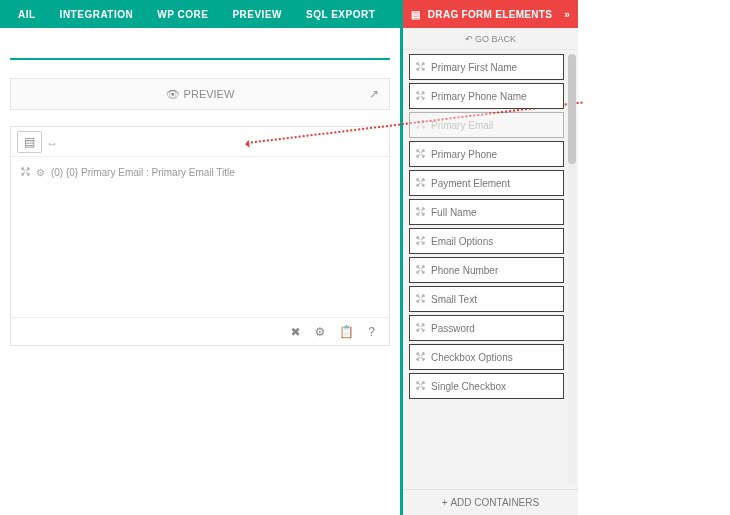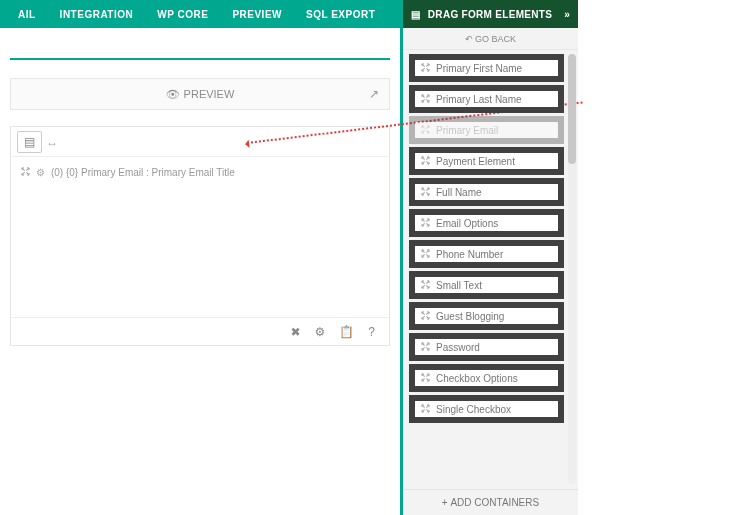--- a/index.html
+++ b/index.html
@@ -32,26 +32,26 @@
     transform: rotate(-6.9deg);
     pointer-events: none;
   }
   .drag-line::before {
     content:"";
     position: absolute; left: -6px; top: -4px;
     border: 4px solid transparent; border-right-color: #e53935;
   }
   
   .sidebar { width: 178px; background: #f3f3f3; border-left: 3px solid #00a88f; display: flex; flex-direction: column; }
-  .side-header { background: #14532d; color: #fff; height: 28px; display: flex; align-items: center; padding: 0 8px; font-size: 10px; font-weight: bold; letter-spacing: .3px; justify-content: space-between; }
+  .side-header { background: #ef4444; color: #fff; height: 28px; display: flex; align-items: center; padding: 0 8px; font-size: 10px; font-weight: bold; letter-spacing: .3px; justify-content: space-between; }
   .side-header .hicon { margin-right: 4px; }
   .goback { height: 22px; display: flex; align-items: center; justify-content: center; font-size: 9px; color: #888; background: #f3f3f3; border-bottom: 1px solid #e8e8e8; cursor: pointer; }
   .elements-wrap { flex: 1; position: relative; display: flex; }
   .elements-list { flex: 1; overflow: hidden; padding: 4px 4px 4px 6px; }
-  .el-item { background: #fff; border: 6px solid #404040; height: 26px; margin-bottom: 3px; display: flex; align-items: center; gap: 6px; padding: 8px 6px; font-size: 10px; color: #777; cursor: move; }
+  .el-item { background: #fff; border: 1px solid #404040; height: 26px; margin-bottom: 3px; display: flex; align-items: center; gap: 6px; padding: 8px 6px; font-size: 10px; color: #777; cursor: move; }
   .el-item.ghost { opacity: .35; }
   .el-item .drag { font-size: 9px; color: #aaa; }
   .scroll-track { width: 8px; background: #eee; margin: 4px 2px 4px 0; border-radius: 4px; position: relative; }
   .scroll-thumb { position: absolute; left: 0; top: 0; width: 8px; height: 110px; background: #c8c8c8; border-radius: 4px; }
   .add-containers { height: 26px; display: flex; align-items: center; justify-content: center; font-size: 10px; color: #777; border-top: 1px solid #e3e3e3; background: #f3f3f3; cursor: pointer; }
   svg.expand { width: 9px; height: 9px; }
   svg.expand path { stroke: #aaa; stroke-width: 1.3; fill: none; }
 </style>
 </head>
 <body>
@@ -118,32 +118,38 @@
           <div class="el-item">
             <span class="drag"><svg class="expand" viewBox="0 0 10 10">
                 <path d="M1 1 L4 4 M9 1 L6 4 M1 9 L4 6 M9 9 L6 6 M1 1h2 M1 1v2 M9 1h-2 M9 1v2 M1 9h2 M1 9v-2 M9 9h-2 M9 9v-2"></path>
               </svg></span>
             <span>Primary First Name</span>
           </div>
           <div class="el-item">
             <span class="drag"><svg class="expand" viewBox="0 0 10 10">
                 <path d="M1 1 L4 4 M9 1 L6 4 M1 9 L4 6 M9 9 L6 6 M1 1h2 M1 1v2 M9 1h-2 M9 1v2 M1 9h2 M1 9v-2 M9 9h-2 M9 9v-2"></path>
               </svg></span>
-            <span>Primary Last Name</span>
+            <span>Primary Phone Name</span>
           </div>
           <div class="el-item ghost">
             <span class="drag"><svg class="expand" viewBox="0 0 10 10">
                 <path d="M1 1 L4 4 M9 1 L6 4 M1 9 L4 6 M9 9 L6 6 M1 1h2 M1 1v2 M9 1h-2 M9 1v2 M1 9h2 M1 9v-2 M9 9h-2 M9 9v-2"></path>
               </svg></span>
             <span>Primary Email</span>
           </div>
           <div class="el-item">
             <span class="drag"><svg class="expand" viewBox="0 0 10 10">
                 <path d="M1 1 L4 4 M9 1 L6 4 M1 9 L4 6 M9 9 L6 6 M1 1h2 M1 1v2 M9 1h-2 M9 1v2 M1 9h2 M1 9v-2 M9 9h-2 M9 9v-2"></path>
               </svg></span>
+            <span>Primary Phone</span>
+          </div>
+          <div class="el-item">
+            <span class="drag"><svg class="expand" viewBox="0 0 10 10">
+                <path d="M1 1 L4 4 M9 1 L6 4 M1 9 L4 6 M9 9 L6 6 M1 1h2 M1 1v2 M9 1h-2 M9 1v2 M1 9h2 M1 9v-2 M9 9h-2 M9 9v-2"></path>
+              </svg></span>
             <span>Payment Element</span>
           </div>
           <div class="el-item">
             <span class="drag"><svg class="expand" viewBox="0 0 10 10">
                 <path d="M1 1 L4 4 M9 1 L6 4 M1 9 L4 6 M9 9 L6 6 M1 1h2 M1 1v2 M9 1h-2 M9 1v2 M1 9h2 M1 9v-2 M9 9h-2 M9 9v-2"></path>
               </svg></span>
             <span>Full Name</span>
           </div>
           <div class="el-item">
             <span class="drag"><svg class="expand" viewBox="0 0 10 10">
@@ -155,26 +161,20 @@
             <span class="drag"><svg class="expand" viewBox="0 0 10 10">
                 <path d="M1 1 L4 4 M9 1 L6 4 M1 9 L4 6 M9 9 L6 6 M1 1h2 M1 1v2 M9 1h-2 M9 1v2 M1 9h2 M1 9v-2 M9 9h-2 M9 9v-2"></path>
               </svg></span>
             <span>Phone Number</span>
           </div>
           <div class="el-item">
             <span class="drag"><svg class="expand" viewBox="0 0 10 10">
                 <path d="M1 1 L4 4 M9 1 L6 4 M1 9 L4 6 M9 9 L6 6 M1 1h2 M1 1v2 M9 1h-2 M9 1v2 M1 9h2 M1 9v-2 M9 9h-2 M9 9v-2"></path>
               </svg></span>
             <span>Small Text</span>
-          </div>
-          <div class="el-item">
-            <span class="drag"><svg class="expand" viewBox="0 0 10 10">
-                <path d="M1 1 L4 4 M9 1 L6 4 M1 9 L4 6 M9 9 L6 6 M1 1h2 M1 1v2 M9 1h-2 M9 1v2 M1 9h2 M1 9v-2 M9 9h-2 M9 9v-2"></path>
-              </svg></span>
-            <span>Guest Blogging</span>
           </div>
           <div class="el-item">
             <span class="drag"><svg class="expand" viewBox="0 0 10 10">
                 <path d="M1 1 L4 4 M9 1 L6 4 M1 9 L4 6 M9 9 L6 6 M1 1h2 M1 1v2 M9 1h-2 M9 1v2 M1 9h2 M1 9v-2 M9 9h-2 M9 9v-2"></path>
               </svg></span>
             <span>Password</span>
           </div>
           <div class="el-item">
             <span class="drag"><svg class="expand" viewBox="0 0 10 10">
                 <path d="M1 1 L4 4 M9 1 L6 4 M1 9 L4 6 M9 9 L6 6 M1 1h2 M1 1v2 M9 1h-2 M9 1v2 M1 9h2 M1 9v-2 M9 9h-2 M9 9v-2"></path>

